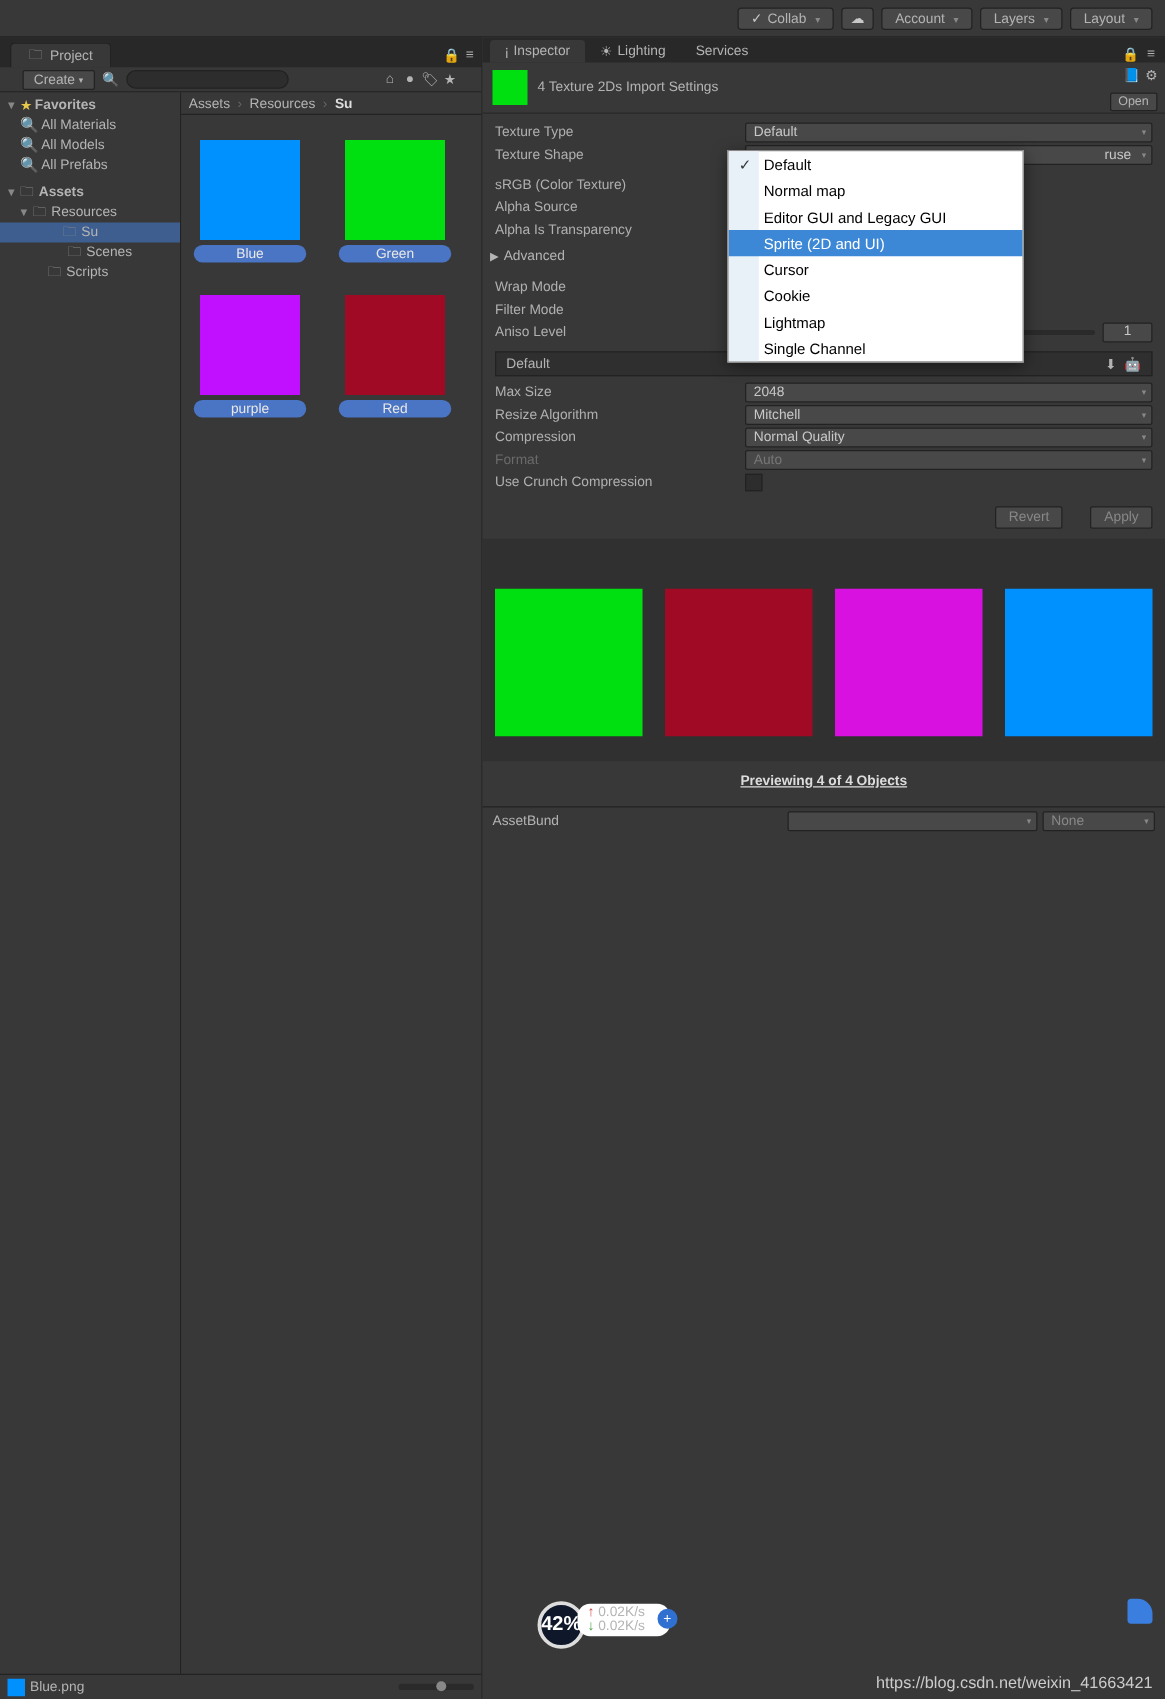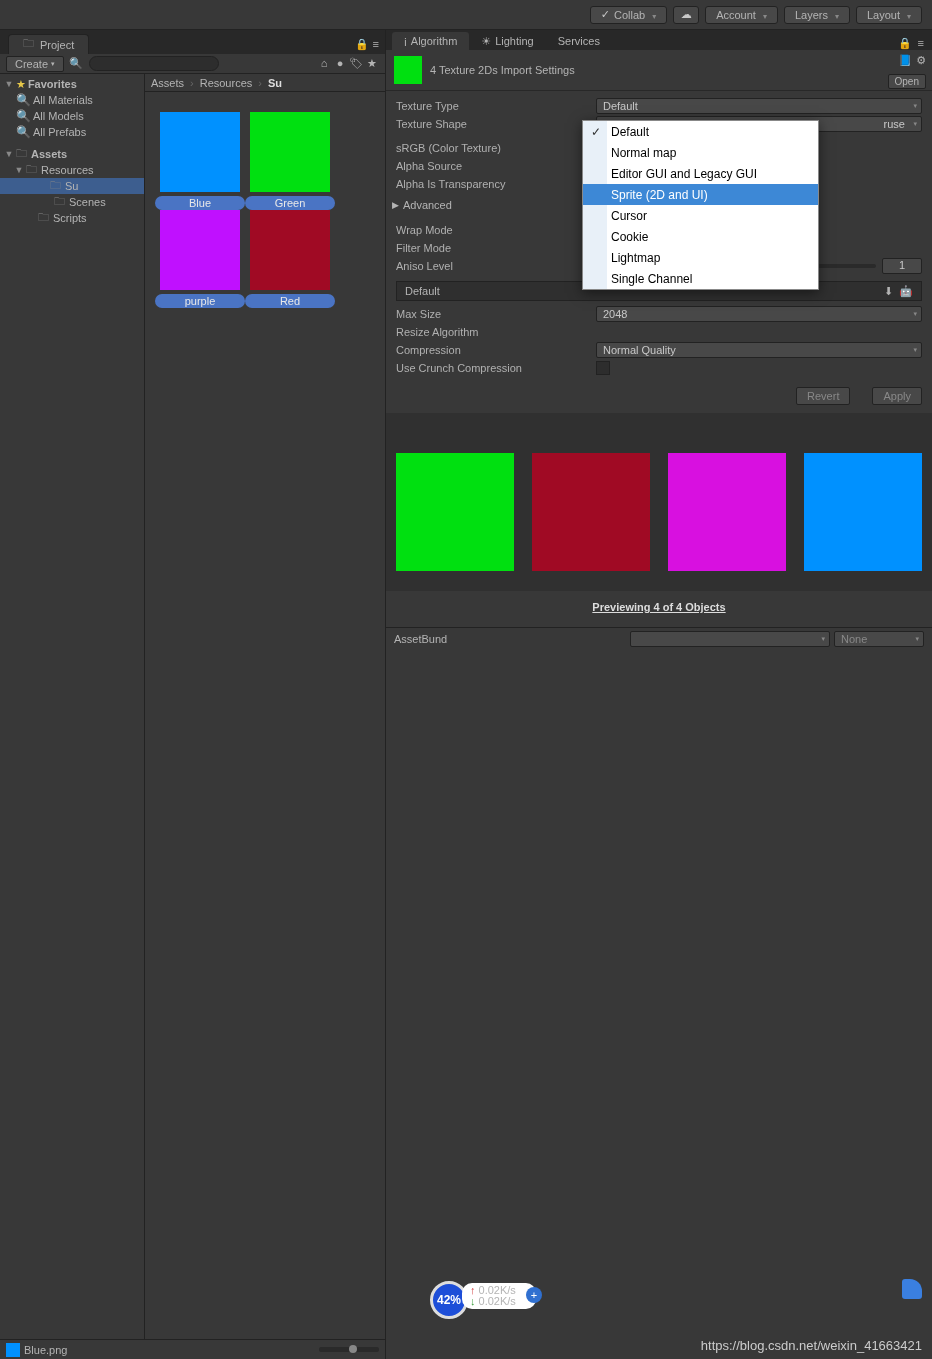--- a/index.html
+++ b/index.html
@@ -6,37 +6,37 @@
 body { background:#383838; width:932px; height:1359px; overflow:hidden; position:relative; }
 .toolbar-top { height:30px; display:flex; justify-content:flex-end; align-items:center; gap:6px; padding:0 10px; background:#383838; border-bottom:1px solid #222; }
 .tb-btn { background:#484848; border:1px solid #222; border-radius:3px; height:18px; padding:0 10px; display:flex; align-items:center; gap:4px; color:#c8c8c8; cursor:pointer; }
 .tb-btn .arrow::after { content:"▾"; font-size:8px; color:#888; margin-left:3px; }
 .cloud { width:26px; justify-content:center; }
 .main { display:flex; height:calc(100% - 30px); }
 .left-panel { width:401px; display:flex; flex-direction:column; border-right:1px solid #222; }
 .tab-row { height:24px; background:#282828; display:flex; align-items:flex-end; padding-left:8px; }
 .tab { background:#383838; border:1px solid #222; border-bottom:none; border-radius:4px 4px 0 0; padding:3px 14px; height:20px; display:flex; align-items:center; gap:4px; }
 .tab-row .rcorner { margin-left:auto; padding:0 6px; color:#666; display:flex; gap:4px; align-items:center; height:20px; }
-.create-row { height:20px; background:#383838; border-bottom:1px solid #222; display:flex; align-items:center; padding:0 6px; gap:6px; }
+.create-row { height:20px; background:#383838; border-bottom:1px solid #222; display:flex; align-items:center; padding:0 18px; gap:6px; }
 .create-btn { background:#484848; border:1px solid #222; border-radius:2px; padding:1px 8px; display:flex; align-items:center; }
 .search-pill { flex:1; max-width:130px; height:15px; background:#2d2d2d; border:1px solid #222; border-radius:8px; }
 .mini-icons { margin-left:auto; display:flex; gap:2px; color:#666; }
 .mini-icons span { width:14px; text-align:center; }
 .project-body { flex:1; display:flex; }
 .tree { width:145px; background:#383838; border-right:1px solid #222; padding-top:2px; }
 .tree-row { height:16px; display:flex; align-items:center; padding-left:4px; gap:2px; cursor:pointer; }
 .tree-row .fold { width:10px; text-align:center; color:#888; font-size:9px; }
 .tree-row.selected { background:#3d5e8f; color:#fff; }
 .star { color:#e6c84a; }
 .magnify { color:#d8a030; font-size:12px; }
 .folder-icon::before { content:"🗀"; color:#888; margin-right:2px; }
 .assets-view { flex:1; background:#383838; }
 .breadcrumb { height:18px; border-bottom:1px solid #222; display:flex; align-items:center; padding:0 6px; gap:4px; color:#888; }
 .breadcrumb .sep::after { content:"›"; color:#666; margin:0 2px; }
-.thumbs { display:flex; flex-wrap:wrap; gap:0; padding:20px 10px; }
+.thumbs { display:flex; flex-wrap:wrap; gap:26px; padding:20px 10px; }
 .thumb { width:90px; }
 .thumb .sq { width:80px; height:80px; margin:0 auto; }
 .thumb .lbl { margin-top:4px; background:#4a74c4; border-radius:8px; text-align:center; padding:1px 0; color:#e8e8e8; height:14px; line-height:12px; }
 .status-bar { height:20px; background:#383838; border-top:1px solid #222; display:flex; align-items:center; padding:0 6px; gap:4px; }
 .status-bar .sq2 { width:14px; height:14px; background:#0091ff; }
 .status-bar .sldr { margin-left:auto; width:60px; height:5px; background:#2a2a2a; border-radius:2px; position:relative; }
 .status-bar .sldr::after { content:""; position:absolute; width:8px; height:8px; background:#888; border-radius:50%; top:-2px; left:30px; }
 
 .right-panel { flex:1; display:flex; flex-direction:column; background:#383838; }
 .insp-tabs { height:20px; background:#282828; display:flex; align-items:flex-end; padding-left:6px; }
@@ -72,21 +72,21 @@
 .ab-row .dd2 { width:90px; background:#484848; border:1px solid #222; height:16px; padding:0 6px; display:flex; align-items:center; border-radius:2px; color:#888; position:relative; }
 .ab-row .dd2::after { content:"▾"; position:absolute; right:4px; font-size:7px; }
 
 .dropdown-popup { position:absolute; left:582px; top:120px; width:237px; background:#fff; border:1px solid #888; box-shadow:0 3px 12px rgba(0,0,0,.5); z-index:100; }
 .dropdown-popup .opt { height:21px; display:flex; align-items:center; padding-left:28px; color:#000; font-size:12px; position:relative; cursor:pointer; font-family:'Microsoft YaHei',Arial; }
 .dropdown-popup .opt.hl { background:#3d88d6; color:#ffffff; }
 .dropdown-popup .opt.checked::before { content:"✓"; position:absolute; left:8px; color:#333; }
 .dropdown-popup .checkcol { position:absolute; left:0; top:0; width:24px; height:100%; background:#e8f0f8; }
 
 .badge { position:absolute; bottom:40px; left:430px; display:flex; align-items:center; z-index:200; }
-.badge .circ { width:38px; height:38px; border-radius:50%; background:#1d4ed8; border:3px solid #ddd; display:flex; align-items:center; justify-content:center; color:#fff; font-size:12px; font-weight:bold;margin-top:24px; }
+.badge .circ { width:38px; height:38px; border-radius:50%; background:#0f172a; border:3px solid #ddd; display:flex; align-items:center; justify-content:center; color:#fff; font-size:16px; font-weight:bold;margin-top:24px; }
 .badge .netbox { background:#fff; border-radius:10px; padding:2px 20px 2px 8px; margin-left:-6px; color:#333; font-size:10px; line-height:11px; position:relative;margin-top:16px; }
 .badge .netbox .plus { position:absolute; right:-6px; top:4px; width:16px; height:16px; border-radius:50%; background:#3070d0; color:#fff; text-align:center; line-height:16px; }
 .watermark { position:absolute; right:10px; bottom:6px; color:#ccc; font-size:13px; z-index:201; }
 .wmtag { position:absolute; right:10px; bottom:60px; width:20px; height:20px; background:#3a7fe0; border-radius:3px 12px 3px 3px; z-index:201; }
 </style>
 </head>
 <body>
 
 <div class="toolbar-top">
   <div class="tb-btn">✓ <span>Collab</span><span class="arrow"></span></div>
@@ -216,21 +216,21 @@
       <div class="sq2"></div>
       <span>Blue.png</span>
       <div class="sldr"></div>
     </div>
   </div>
 
   <div class="right-panel">
     <div class="insp-tabs">
       <div class="insp-tab active">
           <span>ℹ</span>
-          <span>Algorithm</span>
+          <span>Inspector</span>
         </div>
       <div class="insp-tab">
           <span>☀</span>
           <span>Lighting</span>
         </div>
       <div class="insp-tab">
           <span>Services</span>
         </div>
       <div class="minitools">
           <span>🔒</span>
@@ -291,24 +291,29 @@
           <span>🤖</span>
         </div>
       </div>
     <div class="prop-section" style="padding-top:4px">
       <div class="prop-row">
           <span class="plabel">Max Size</span>
           <div class="dd">2048</div>
         </div>
       <div class="prop-row">
           <span class="plabel">Resize Algorithm</span>
+          <div class="dd">Mitchell</div>
         </div>
       <div class="prop-row">
           <span class="plabel">Compression</span>
           <div class="dd">Normal Quality</div>
+        </div>
+      <div class="prop-row">
+          <span class="plabel dim">Format</span>
+          <div class="dd" style="color:#777">Auto</div>
         </div>
       <div class="prop-row">
           <span class="plabel">Use Crunch Compression</span>
           <div class="chk"></div>
         </div>
     </div>
     <div class="bottom-btns">
       <button>Revert</button>
       <button>Apply</button>
     </div>

